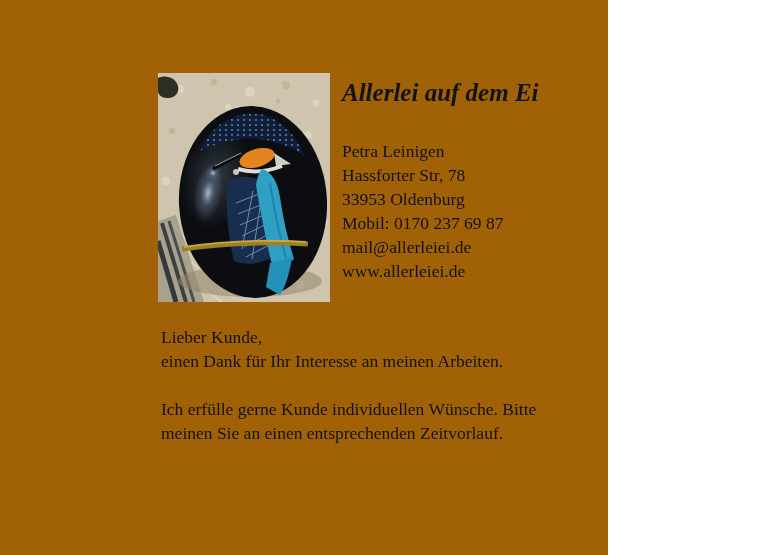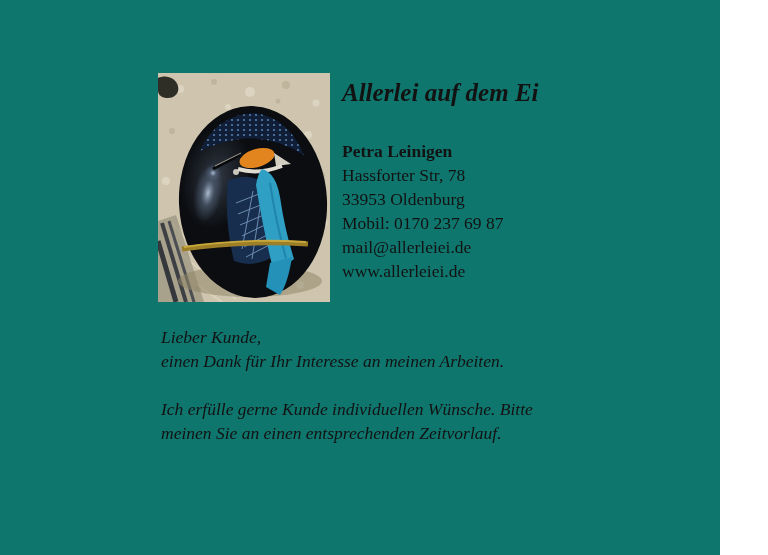--- a/index.html
+++ b/index.html
@@ -1,20 +1,20 @@
 <!DOCTYPE html>
 <html><head>
 <meta charset="utf-8">
 <style>
   html, body { margin: 0; padding: 0; }
   .page {
     position: relative;
-    width: 720px;
+    width: 608px;
     height: 555px;
-    background: #0f766e;
+    background: #a16207;
     overflow: hidden;
     font-family: "Liberation Serif", serif;
     color: #121212;
   }
   .photo {
     position: absolute;
     left: 158px;
     top: 73px;
     width: 172px;
     height: 229px;
@@ -30,32 +30,32 @@
     line-height: 1.15;
     white-space: nowrap;
   }
   .contact {
     position: absolute;
     left: 342px;
     top: 139px;
     font-size: 17.5px;
     line-height: 24px;
   }
-  .contact .name { font-weight: bold; }
+  .contact .name { font-weight: normal; }
   .contact div { white-space: nowrap; }
   .letter {
     position: absolute;
     left: 161px;
     top: 325px;
     font-size: 17.5px;
     line-height: 24px;
   }
   .letter p { margin: 0; }
   .letter p + p { margin-top: 24px; }
-  .letter div { white-space: nowrap; font-style: italic; }
+  .letter div { white-space: nowrap; }
 </style>
 </head>
 <body>
 
 <div class="page">
 
   <div class="photo">
     <svg viewBox="0 0 172 229" xmlns="http://www.w3.org/2000/svg">
       <defs>
         <radialGradient id="hlGrad">

